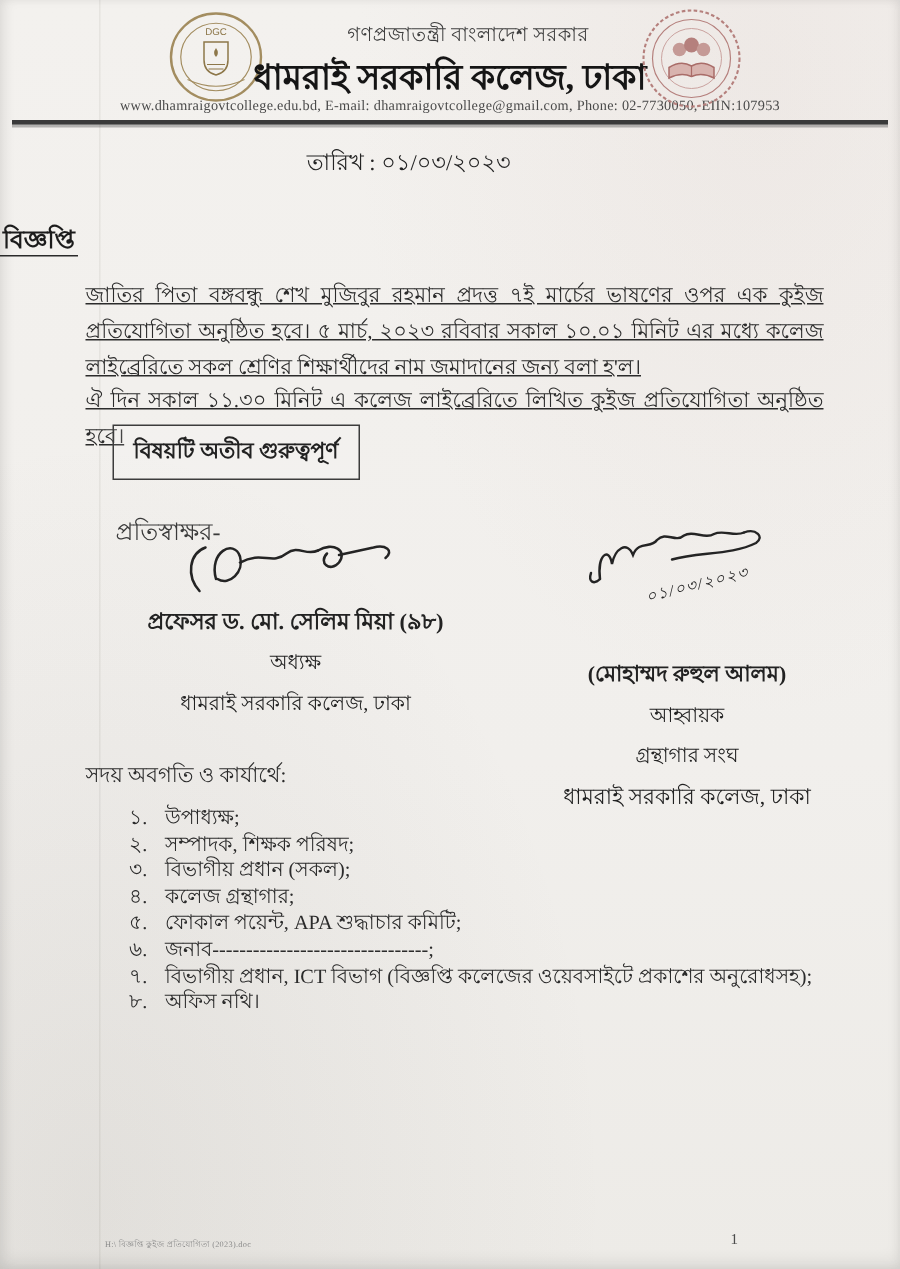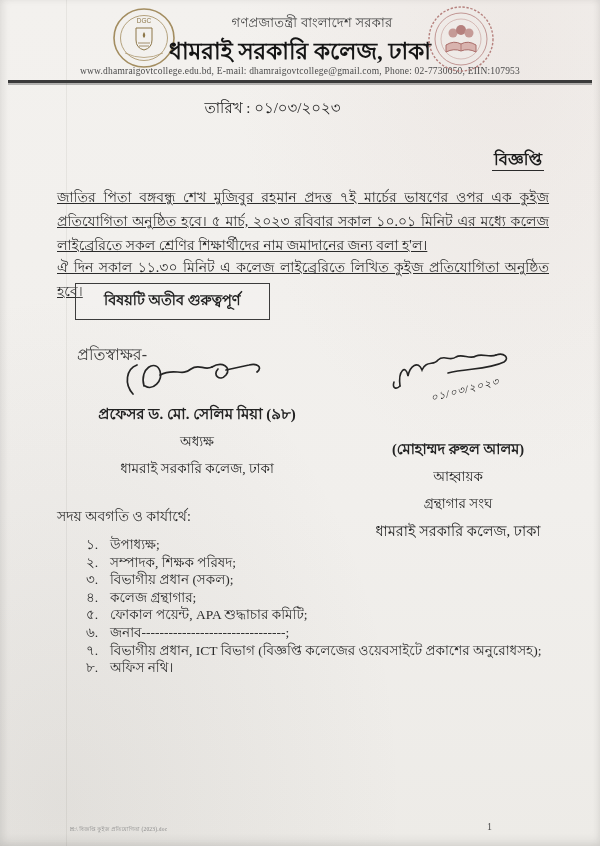--- a/index.html
+++ b/index.html
@@ -22,26 +22,26 @@
   .govt-line{position:absolute;top:13px;left:12px;width:600px;text-align:center;font-size:13px;color:#3f3f3f;letter-spacing:.3px;}
   .college-name{position:absolute;top:33px;left:0;width:600px;text-align:center;font-size:23px;font-weight:bold;color:#151515;}
   .contact-line{position:absolute;top:66px;left:0;width:600px;text-align:center;font-size:9.5px;color:#4a4a4a;letter-spacing:.2px;}
   .seal{position:absolute;}
   .seal-left{top:7px;left:111px;width:66px;height:63px;}
   .seal-right{top:4px;left:425px;width:72px;height:70px;}
   .rule{position:absolute;top:80px;left:8px;width:584px;height:3px;background:#3a3a3a;box-shadow:0 2px 0 rgba(60,60,60,0.35);}
   
   .date-line{position:absolute;top:96px;left:0;width:545px;text-align:center;font-size:15px;color:#242424;}
   
-  .notice-title{position:absolute;top:147px;left:0;width:544px;text-align:right;font-size:16.5px;font-weight:bold;color:#1c1c1c;}
+  .notice-title{position:absolute;top:147px;left:0;width:544px;text-align:left;font-size:16.5px;font-weight:bold;color:#1c1c1c;}
   .notice-title span{border-bottom:1.5px solid #2a2a2a;padding:0 2px 1px;}
   .para{position:absolute;left:57px;width:492px;font-size:14px;line-height:24px;text-align:justify;color:#2b2b2b;text-decoration:underline;}
   .para1{top:172px;}
   .para2{top:242px;}
-  .important-box{position:absolute;left:75px;top:283px;border:1.6px solid #3c3c3c;padding:5px 28px 6px;font-size:14.5px;font-weight:bold;color:#222;background:rgba(255,255,255,0.12);}
+  .important-box{position:absolute;left:75px;top:283px;border:1.6px solid #3c3c3c;padding:5px 13px 6px;font-size:14.5px;font-weight:bold;color:#222;background:rgba(255,255,255,0.12);}
   .countersign{position:absolute;left:77px;top:342px;font-size:16px;color:#3a3a3a;}
   
   .sig-block{position:absolute;text-align:center;color:#222;}
   .sig-left{left:72px;top:356px;width:250px;}
   .sig-right{left:338px;top:352px;width:240px;}
   .sig-scrawl{display:block;margin:0 auto;}
   .sig-name{font-size:15px;font-weight:bold;margin-top:2px;}
   .sig-line{font-size:13.5px;margin-top:4px;}
   .sig-date-hand{position:absolute;left:92px;top:30px;font-size:10.5px;font-style:italic;color:#262626;transform:rotate(-14deg);letter-spacing:1px;white-space:nowrap;}
   

